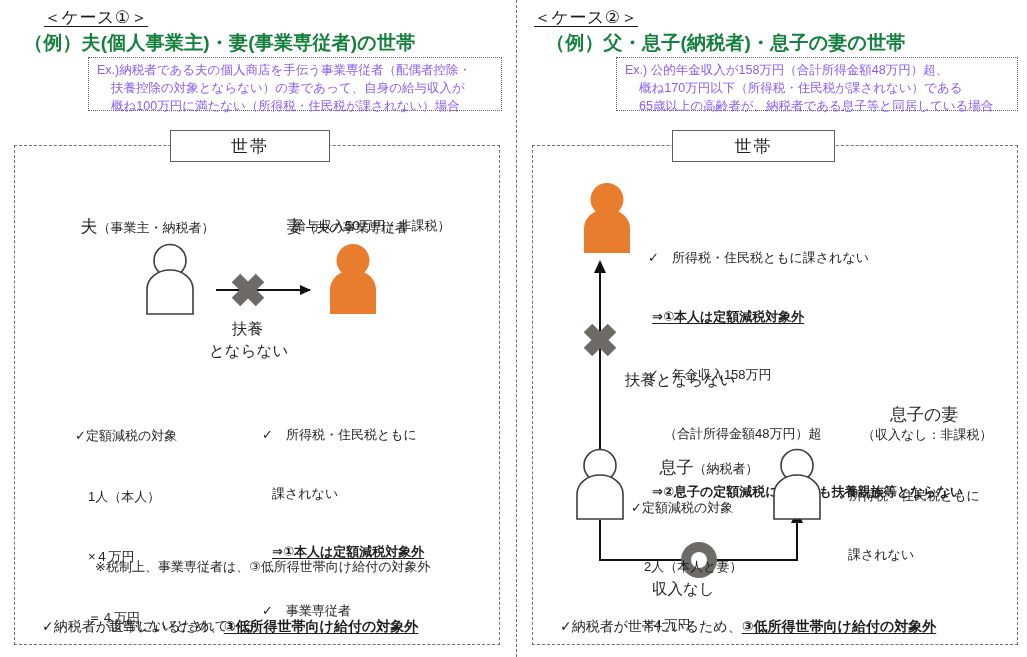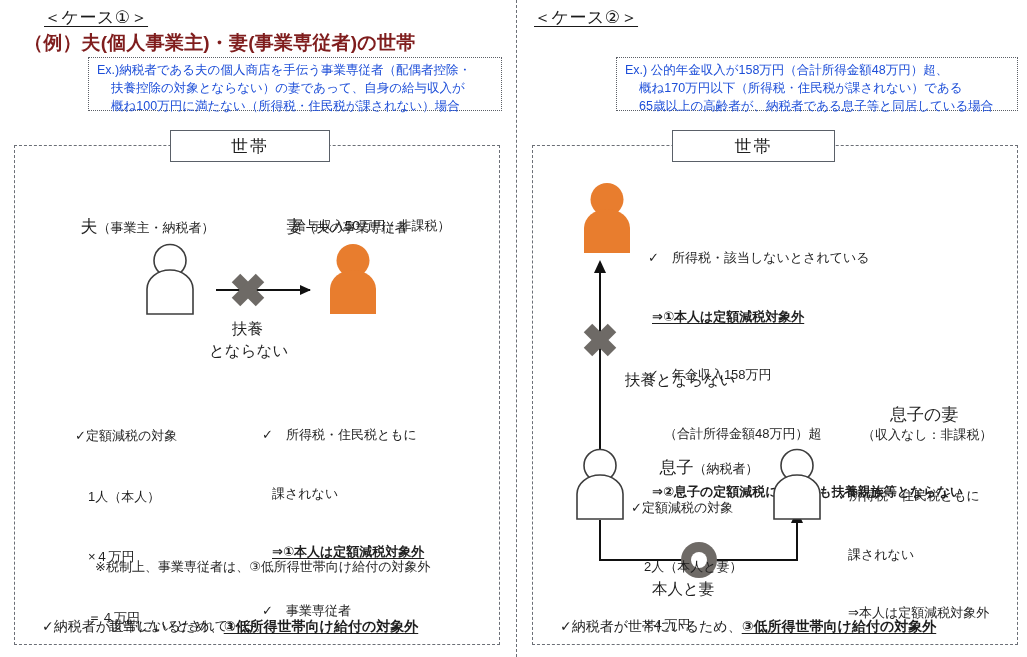--- a/index.html
+++ b/index.html
@@ -37,34 +37,34 @@
     color: #1a1a1a;
     letter-spacing: .5px;
     text-decoration: underline;
     text-underline-offset: 3px;
     white-space: nowrap;
   }
   .case-title {
     position: absolute;
     font-size: 19px;
     font-weight: 700;
-    color: #7f1d1d;
+    color: #15803d;
     white-space: nowrap;
     letter-spacing: .2px;
   }
 
   
   .ex-box {
     position: absolute;
     border: 1.4px dotted #5b5f66;
     padding: 4px 8px 5px 8px;
     box-sizing: border-box;
     font-size: 12.5px;
     line-height: 1.42;
-    color: #1d4ed8;
+    color: #8b5cf6;
     text-align: left;
   }
   .ex-box .l1 { text-indent: 0; }
   .ex-box .l2, .ex-box .l3 { padding-left: 14px; }
 
   
   .household {
     position: absolute;
     border: 1.6px dashed #6b6f76;
     box-sizing: border-box;
@@ -196,40 +196,41 @@
   <div class="tx" style="left:95px; top:518px; line-height:1.5;">
     <div>※税制上、事業専従者は、③低所得世帯向け給付の対象外</div>
     <div style="padding-left:14px;">該当しないとされている。</div>
   </div>
 
   <div class="conclusion" style="left:42px; top:618px;">
     <span>✓納税者が世帯にいるため、</span><span class="b u">③低所得世帯向け給付の対象外</span>
   </div>
 
   <div class="case-tag" style="left:534px; top:6px;">＜ケース②＞</div>
+  <div class="case-title" style="left:546px; top:30px;">（例）父・息子(納税者)・息子の妻の世帯</div>
 
   <div class="ex-box" style="left:616px; top:57px; width:402px; height:54px;">
     <div class="l1">Ex.) 公的年金収入が158万円（合計所得金額48万円）超、</div>
     <div class="l2">概ね170万円以下（所得税・住民税が課されない）である</div>
     <div class="l3">65歳以上の高齢者が、納税者である息子等と同居している場合</div>
   </div>
 
   <div class="household" style="left:532px; top:145px; width:486px; height:500px;"></div>
   <div class="household-label" style="left:672px; top:130px; width:163px; height:32px;">世帯</div>
 
   <div class="person" style="left:576px; top:182px;">
     <svg width="62" height="72" viewBox="0 0 62 72">
       <circle cx="31" cy="17.5" r="16.5" fill="#E87D2E"></circle>
       <path d="M8 71 L8 46 A23 19 0 0 1 54 46 L54 71 Z" fill="#E87D2E"></path>
     </svg>
   </div>
 
 
   <div class="tx" style="left:648px; top:209px; line-height:1.5;">
-    <div>✓　所得税・該当しないとされている</div>
+    <div>✓　所得税・住民税ともに課されない</div>
     <div class="b u" style="padding-left:4px;">⇒①本人は定額減税対象外</div>
     <div>✓　年金収入158万円</div>
     <div style="padding-left:16px;">（合計所得金額48万円）超</div>
     <div class="b" style="padding-left:4px;">⇒②息子の定額減税においても扶養親族等とならない</div>
   </div>
 
   <svg class="svg-layer">
 
     <line x1="600" y1="452" x2="600" y2="268" stroke="#111111" stroke-width="2"></line>
     <polygon points="600,260 594,273 606,273" fill="#111111"></polygon>
@@ -274,24 +275,23 @@
       <path d="M8 71 L8 46 A23 19 0 0 1 54 46 L54 71 Z" fill="#ffffff" stroke="#3d3d3d" stroke-width="1.6"></path>
     </svg>
   </div>
 
   <div class="tx nm" style="left:890px; top:403px;">息子の妻</div>
   <div class="tx pr" style="left:862px; top:426px;">（収入なし：非課税）</div>
 
   <div class="tx" style="left:838px; top:447px; line-height:1.5;">
     <div>✓所得税・住民税ともに</div>
     <div style="padding-left:10px;">課されない</div>
-    <div style="padding-left:10px;">⇒本人は定額減税対象外</div>
-    
-    
-  </div>
-
-  <div class="tx big" style="left:652px; top:578px;">本人と妻</div>
+    
+    
+  </div>
+
+  <div class="tx big" style="left:652px; top:578px;">収入なし</div>
 
   <div class="conclusion" style="left:560px; top:618px;">
     <span>✓納税者が世帯にいるため、</span><span class="b u">③低所得世帯向け給付の対象外</span>
   </div>
 
 </div>
 
 </body></html>

